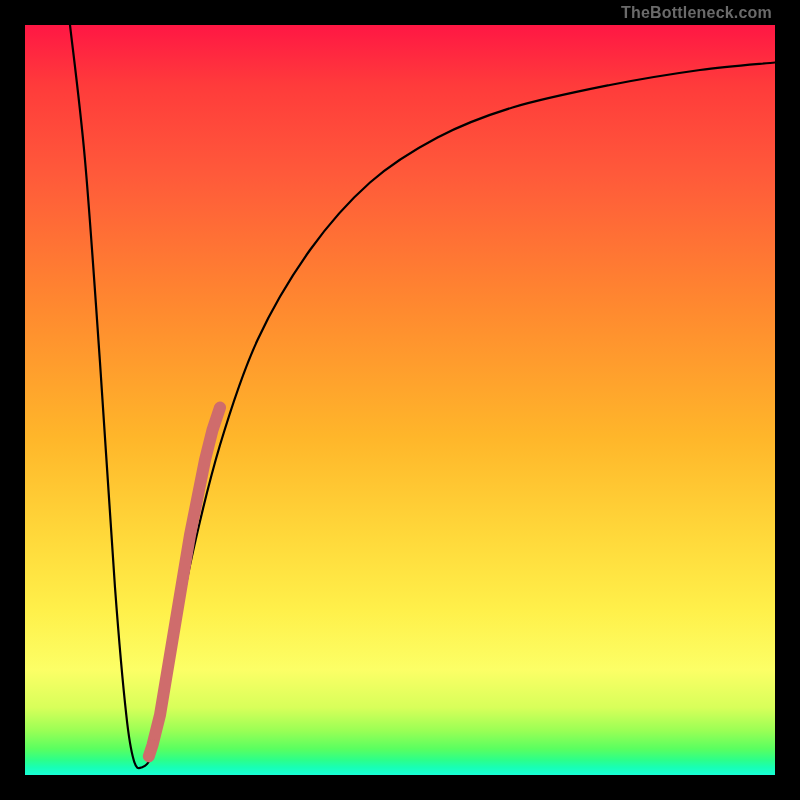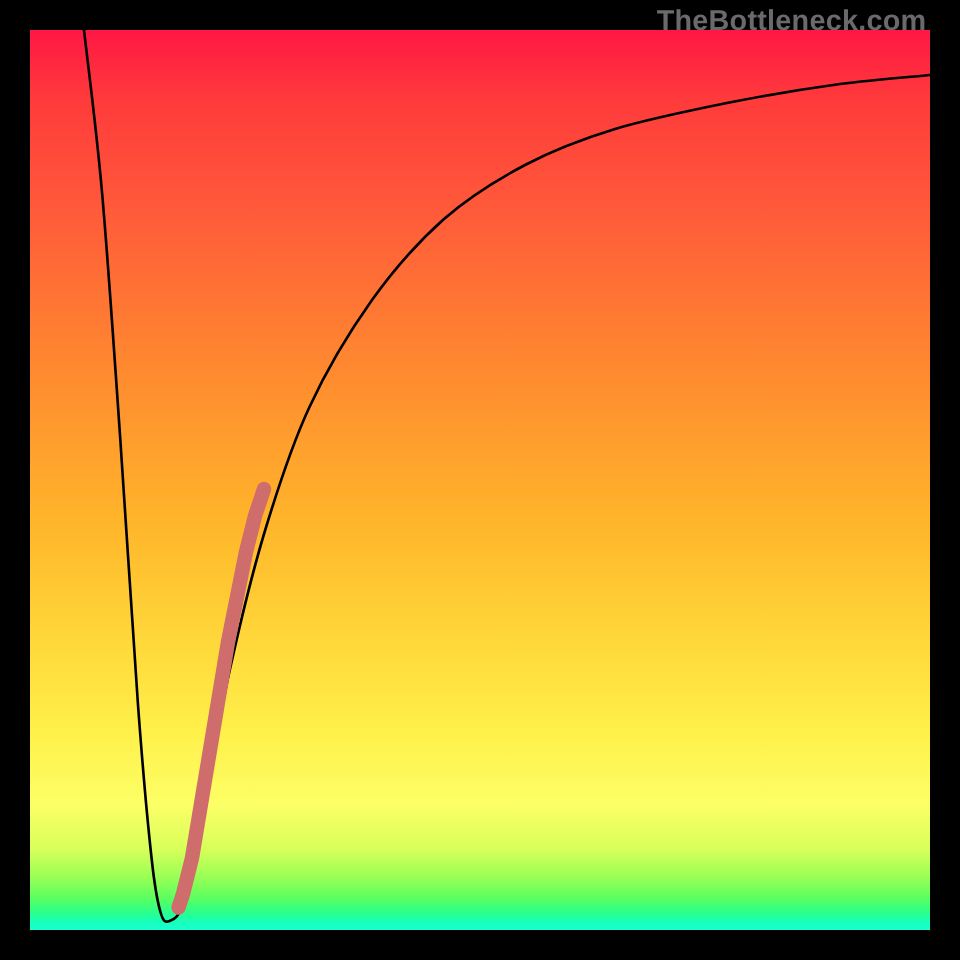--- a/index.html
+++ b/index.html
@@ -44,21 +44,21 @@
     position: absolute;
     left: 0; top: 0;
     width: 750px;
     height: 750px;
   }
   .watermark {
     position: absolute;
     top: 4px;
     right: 28px;
     font-family: Arial, Helvetica, sans-serif;
-    font-size: 24px;
+    font-size: 16px;
     font-weight: 600;
     color: #6a6a6a;
     letter-spacing: 0.2px;
     user-select: none;
   }
 </style>
 </head>
 <body>
 
 <div class="watermark">TheBottleneck.com</div>

